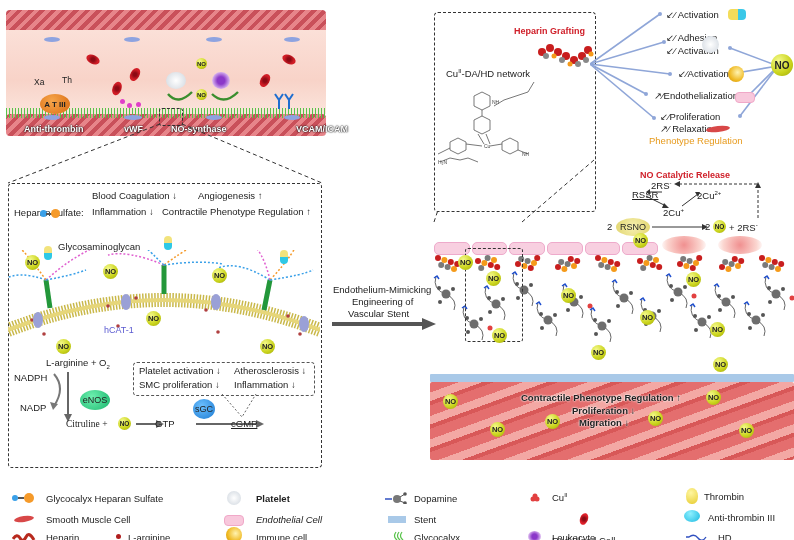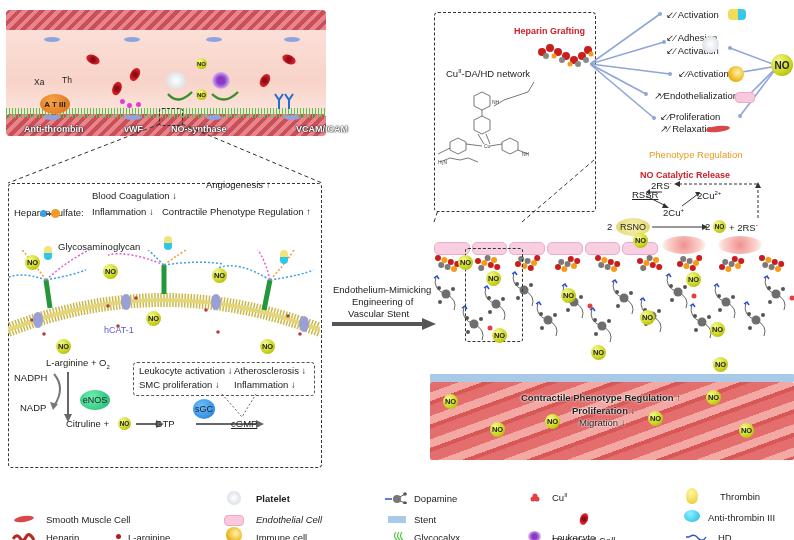--- a/index.html
+++ b/index.html
@@ -84,21 +84,21 @@
   <path d="M182 124 L322 183" stroke="#333" stroke-width="1" stroke-dasharray="4 3" fill="none"></path>
 
   <path d="M434 222 L438 210" stroke="#333" stroke-width="1" stroke-dasharray="4 3" fill="none"></path>
   <path d="M522 222 L594 160" stroke="#333" stroke-width="1" stroke-dasharray="4 3" fill="none"></path>
 </svg>
 
 <div class="dash-box" style="left:8px;top:183px;width:312px;height:283px;border-radius:4px;"></div>
 
 <span class="txt" style="left:14px;top:191px;margin-top:17px;">Heparan sulfate:</span>
 <span class="txt" style="left:92px;top:191px;">Blood Coagulation ↓</span>
-<span class="txt" style="left:198px;top:180px;margin-left:8px;">Angiogenesis ↑</span>
+<span class="txt" style="left:198px;top:191px;">Angiogenesis ↑</span>
 <span class="txt" style="left:92px;top:207px;">Inflammation ↓</span>
 <span class="txt" style="left:162px;top:207px;">Contractile Phenotype Regulation ↑</span>
 <div class="abs" style="left:40px;top:209px;width:22px;height:9px;">
   <div class="abs" style="left:0;top:1px;width:7px;height:7px;border-radius:50%;background:#3aa0e8;"></div>
   <div class="abs" style="left:6px;top:4px;width:6px;height:1.5px;background:#555;"></div>
   <div class="abs" style="left:11px;top:0;width:9px;height:9px;border-radius:50%;background:#f59a2a;"></div>
 </div>
 <span class="txt" style="left:58px;top:242px;">Glycosaminoglycan</span>
 
 <svg class="abs" style="left:8px;top:250px;" width="312" height="90">
@@ -169,40 +169,40 @@
 <span class="txt" style="left:20px;top:403px;">NADP</span>
 <svg class="abs" style="left:40px;top:370px;" width="40" height="56">
   <path d="M28 2 L28 48" stroke="#666" stroke-width="2" fill="none"></path>
   <path d="M24 44 L28 52 L32 44 Z" fill="#666"></path>
   <path d="M14 4 Q26 18 14 36" stroke="#777" stroke-width="2" fill="none"></path>
   <path d="M10 32 L13 40 L18 34 Z" fill="#777"></path>
 </svg>
 <div class="abs" style="left:80px;top:390px;width:30px;height:20px;border-radius:50%;background:radial-gradient(circle at 40% 35%,#6ef0b0,#18b56c);font-size:9px;display:flex;align-items:center;justify-content:center;">
     <span>eNOS</span>
   </div>
-<span class="txt" style="left:66px;top:419px;">Citruline +</span>
+<span class="txt" style="left:66px;top:419px;font-family:Liberation Serif, serif;">Citruline +</span>
 <div class="no-ball" style="left:118px;top:417px;width:13px;height:13px;font-size:6.5px;">
     <span>NO</span>
   </div>
 <svg class="abs" style="left:134px;top:418px;" width="170" height="12">
   <path d="M2 6 L24 6" stroke="#666" stroke-width="2"></path>
     <path d="M22 2 L30 6 L22 10 Z" fill="#666"></path>
   <path d="M62 6 L124 6" stroke="#666" stroke-width="2"></path>
     <path d="M122 2 L130 6 L122 10 Z" fill="#666"></path>
 </svg>
 <span class="txt" style="left:155px;top:419px;">GTP</span>
 <div class="abs" style="left:193px;top:399px;width:22px;height:20px;border-radius:50%;background:radial-gradient(circle at 40% 35%,#6cc0ff,#1c7ad2);font-size:9px;display:flex;align-items:center;justify-content:center;">
     <span>sGC</span>
   </div>
 <span class="txt" style="left:231px;top:419px;text-decoration:underline;">cGMP</span>
 <div class="abs" style="left:133px;top:362px;width:180px;height:32px;border:1px dashed #555;border-radius:4px;"></div>
 <svg class="abs" style="left:220px;top:393px;" width="40" height="26">
   <path d="M2 1 L22 24 L36 1" stroke="#666" stroke-width="1" stroke-dasharray="2 2" fill="none"></path>
 </svg>
-<span class="txt" style="left:139px;top:366px;">Leukocyte activation ↓</span>
+<span class="txt" style="left:139px;top:366px;">Platelet activation ↓</span>
 <span class="txt" style="left:234px;top:366px;">Atherosclerosis ↓</span>
 <span class="txt" style="left:139px;top:380px;">SMC proliferation ↓</span>
 <span class="txt" style="left:234px;top:380px;">Inflammation ↓</span>
 
 <span class="txt" style="left:333px;top:285px;font-size:9.5px;">Endothelium-Mimicking</span>
 <span class="txt" style="left:352px;top:297px;font-size:9.5px;">Engineering of</span>
 <span class="txt" style="left:348px;top:309px;font-size:9.5px;">Vascular Stent</span>
 <svg class="abs" style="left:332px;top:317px;" width="110" height="14">
   <path d="M0 7 L92 7" stroke="#555" stroke-width="4"></path>
   <path d="M90 1 L104 7 L90 13 Z" fill="#555"></path>
@@ -290,21 +290,21 @@
 <span class="txt" style="left:666px;top:33px;">↙⁄ <span>Adhesion</span></span>
 <span class="txt" style="left:666px;top:46px;">↙⁄ <span>Activation</span></span>
 <div class="abs" style="left:702px;top:36px;width:17px;height:17px;border-radius:50%;background:radial-gradient(circle,#fff,#cfd6de);"></div>
 <span class="txt" style="left:678px;top:69px;">↙⁄<span>Activation</span></span>
 <div class="abs" style="left:728px;top:66px;width:16px;height:16px;border-radius:50%;background:radial-gradient(circle at 60% 40%,#fff3b0,#efb820 60%,#c78a10);"></div>
 <span class="txt" style="left:654px;top:91px;">↗⁄<span>Endothelialization</span></span>
 <div class="abs" style="left:735px;top:92px;width:18px;height:9px;border-radius:4px;background:#f8c8dc;border:1px solid #f0a8c8;"></div>
 <span class="txt" style="left:660px;top:112px;">↙⁄<span>Proliferation</span></span>
 <span class="txt" style="left:660px;top:124px;">↗⁄ <span>Relaxation</span></span>
 <div class="abs" style="left:706px;top:126px;width:24px;height:6px;border-radius:50%;background:#d84848;transform:rotate(-6deg);"></div>
-<span class="txt orange" style="left:649px;top:136px;font-size:9.5px;margin-top:14px;">Phenotype Regulation</span>
+<span class="txt orange" style="left:649px;top:136px;font-size:9.5px;">Phenotype Regulation</span>
 
 <span class="txt red" style="left:640px;top:170px;font-weight:bold;font-size:9px;">NO Catalytic Release</span>
 <span class="txt" style="left:632px;top:190px;text-decoration:underline;">RSSR</span>
 <span class="txt" style="left:651px;top:180px;"><span>2RS</span><sup style="font-size:6px;">-</sup></span>
 <span class="txt" style="left:697px;top:190px;"><span>2Cu</span><sup style="font-size:6px;">2+</sup></span>
 <span class="txt" style="left:663px;top:207px;"><span>2Cu</span><sup style="font-size:6px;">+</sup></span>
 <span class="txt" style="left:607px;top:222px;">2</span>
 <div class="abs" style="left:616px;top:218px;width:34px;height:18px;border-radius:50%;background:radial-gradient(circle,#f7f0b0,#e0d46c);font-size:9px;display:flex;align-items:center;justify-content:center;">
     <span>RSNO</span>
   </div>
@@ -589,24 +589,32 @@
     <span>NO</span>
   </div>
 <div class="no-ball" style="left:706px;top:390px;">
     <span>NO</span>
   </div>
 <div class="no-ball" style="left:739px;top:423px;">
     <span>NO</span>
   </div>
 <span class="txt" style="left:521px;top:393px;font-weight:bold;color:#222;text-shadow:0 0 2px #fff,0 0 2px #fff;">Contractile Phenotype Regulation ↑</span>
 <span class="txt" style="left:572px;top:406px;font-weight:bold;color:#222;text-shadow:0 0 2px #fff,0 0 2px #fff;">Proliferation ↓</span>
-<span class="txt" style="left:579px;top:418px;font-weight:normal;color:#222;text-shadow:0 0 2px #fff,0 0 2px #fff;">Migration ↓</span>
+<span class="txt" style="left:579px;top:418px;font-weight:bold;color:#222;text-shadow:0 0 2px #fff,0 0 2px #fff;">Migration ↓</span>
 
 <div class="abs" style="left:0;top:466px;width:794px;height:74px;">
 
+  <div class="legend-item" style="left:12px;top:26px;">
+    <span class="legend-icon">
+        <span class="abs" style="left:0;top:3px;width:6px;height:6px;border-radius:50%;background:#3aa0e8;"></span>
+        <span class="abs" style="left:6px;top:5px;width:6px;height:1.5px;background:#555;"></span>
+        <span class="abs" style="left:12px;top:1px;width:10px;height:10px;border-radius:50%;background:#f59a2a;"></span>
+      </span>
+    <span>Glycocalyx Heparan Sulfate</span>
+  </div>
   <div class="legend-item" style="left:12px;top:47px;">
     <span class="legend-icon">
         <span class="abs" style="left:2px;top:3px;width:20px;height:6px;border-radius:50%;background:#d84848;transform:rotate(-8deg);"></span>
       </span>
     <span>Smooth Muscle Cell</span>
   </div>
   <div class="legend-item" style="left:12px;top:65px;">
     <span class="legend-icon"><svg width="24" height="12">
           <path d="M1 8 Q5 2 8 7 T14 6 T22 9" stroke="#b82a1e" stroke-width="3" fill="none"></path>
         </svg></span>
@@ -678,21 +686,21 @@
       </span>
     <span>Red Blood Cell</span>
   </div>
   <div class="legend-item" style="left:528px;top:65px;gap:10px;">
     <span class="legend-icon" style="width:14px;">
         <span class="abs" style="left:0;top:0;width:13px;height:11px;border-radius:50%;background:radial-gradient(circle,#8b38c9 30%,#d8b4ee 70%);"></span>
       </span>
     <span>Leukocyte</span>
   </div>
 
-  <div class="legend-item" style="left:684px;top:22px;gap:20px;">
+  <div class="legend-item" style="left:684px;top:22px;gap:4px;">
     <span class="legend-icon" style="width:16px;height:16px;">
         <span class="abs" style="left:2px;top:0;width:12px;height:16px;border-radius:50% 50% 45% 45%;background:radial-gradient(circle at 40% 30%,#fff6a0,#e7cc30);"></span>
       </span>
     <span>Thrombin</span>
   </div>
   <div class="legend-item" style="left:684px;top:44px;gap:8px;text-align:center;">
     <span class="legend-icon" style="width:16px;height:14px;">
         <span class="abs" style="left:0;top:0;width:16px;height:12px;border-radius:50%;background:radial-gradient(circle at 40% 30%,#8ef0ff,#1ab8e0);"></span>
       </span>
     <span>Anti-thrombin III</span>

